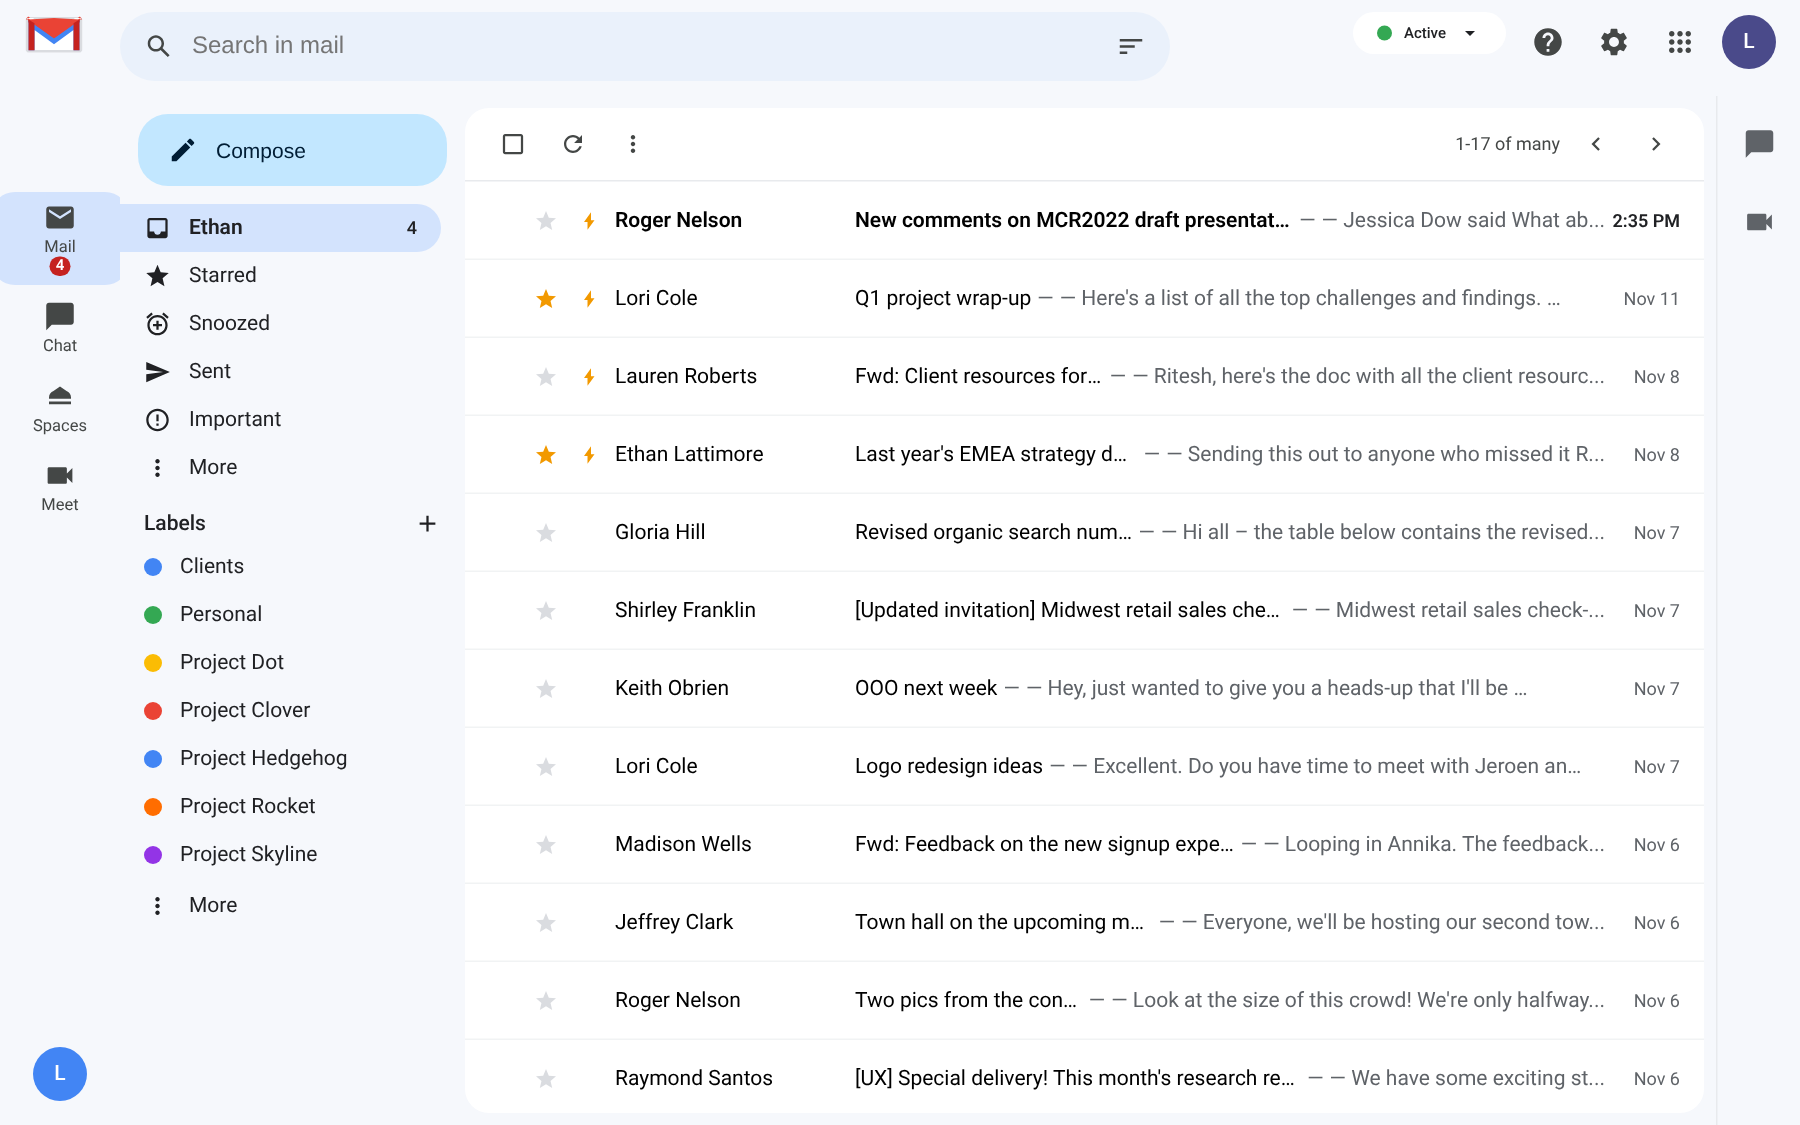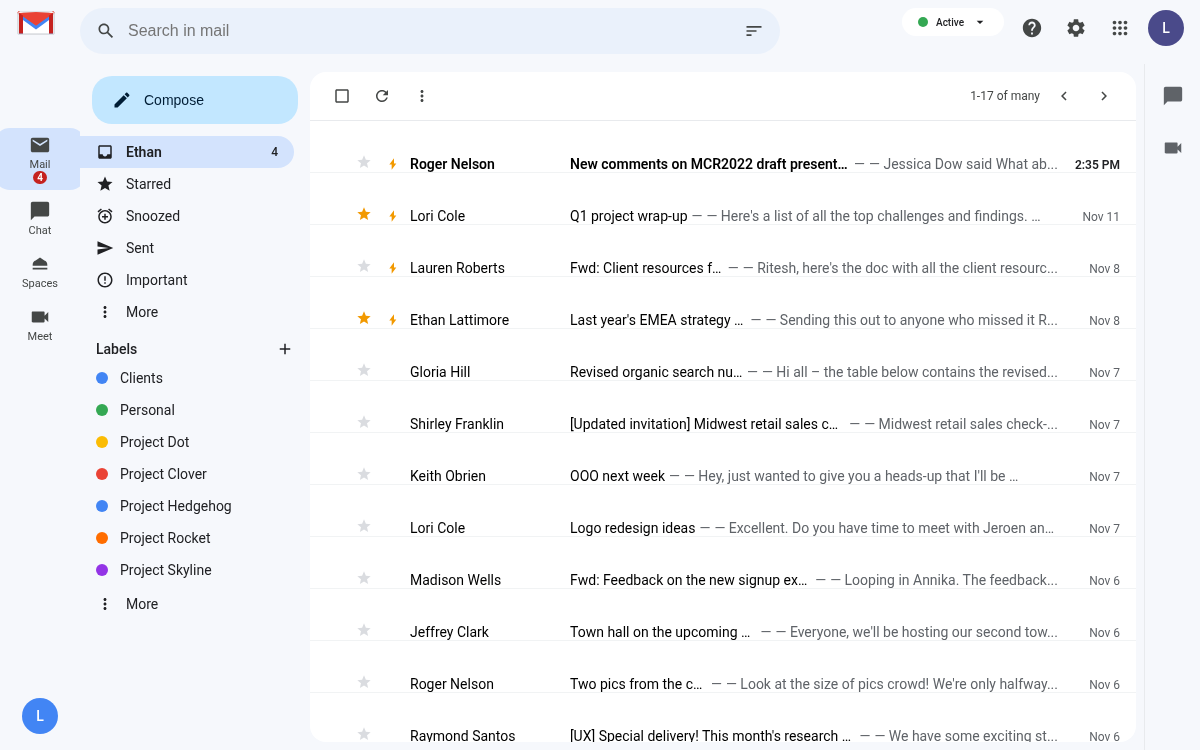--- a/index.html
+++ b/index.html
@@ -164,21 +164,21 @@
       color: #444746;
     }
 
     
     .email-list {
       flex: 1;
       overflow-y: auto;
     }
     .email-row {
       display: flex;
-      align-items: flex-end;
+      align-items: center;
       padding: 0 16px;
       height: 52px;
       border-bottom: 1px solid #f1f3f4;
       cursor: pointer;
       position: relative;
     }
     .email-row.unread { font-weight: 600; background: white; }
     .email-checkbox {
       width: 20px;
       height: 20px;
@@ -233,21 +233,20 @@
     }
     .email-subject-separator {
       margin: 0 4px;
       color: #5f6368;
       font-weight: 400;
     }
     .email-date {
       font-size: 12px;
       color: #5f6368;
       font-weight: 400;
-      margin-left: 12px;
       flex-shrink: 0;
       width: 50px;
       text-align: right;
     }
     .email-row.unread .email-date { color: #202124; font-weight: 600; }
     .important-marker {
       width: 16px;
       height: 16px;
       margin-right: 8px;
       flex-shrink: 0;
@@ -820,21 +819,21 @@
     <div class="email-star">
       <svg viewBox="0 0 24 24" fill="currentColor">
                   <path d="M12 17.27L18.18 21l-1.64-7.03L22 9.24l-7.19-.61L12 2 9.19 8.63 2 9.24l5.46 4.73L5.82 21z"></path>
                 </svg>
     </div>
     <div style="width:16px;margin-right:8px;flex-shrink:0;"></div>
     <div class="email-sender">Roger Nelson</div>
     <div class="email-content">
       <span class="email-subject">Two pics from the conference</span>
       <span class="email-subject-separator"> — </span>
-      <span class="email-snippet">— Look at the size of pics crowd! We're only halfway...</span>
+      <span class="email-snippet">— Look at the size of this crowd! We're only halfway...</span>
     </div>
     <div class="email-date">Nov 6</div>
   </div>
             <div class="email-row">
     <div class="email-checkbox">
       <svg width="16" height="16" viewBox="0 0 24 24" fill="#5f6368">
                   <path d="M19 3H5c-1.1 0-2 .9-2 2v14c0 1.1.9 2 2 2h14c1.1 0 2-.9 2-2V5c0-1.1-.9-2-2-2zm0 16H5V5h14v14z"></path>
                 </svg>
     </div>
     <div class="email-star">

